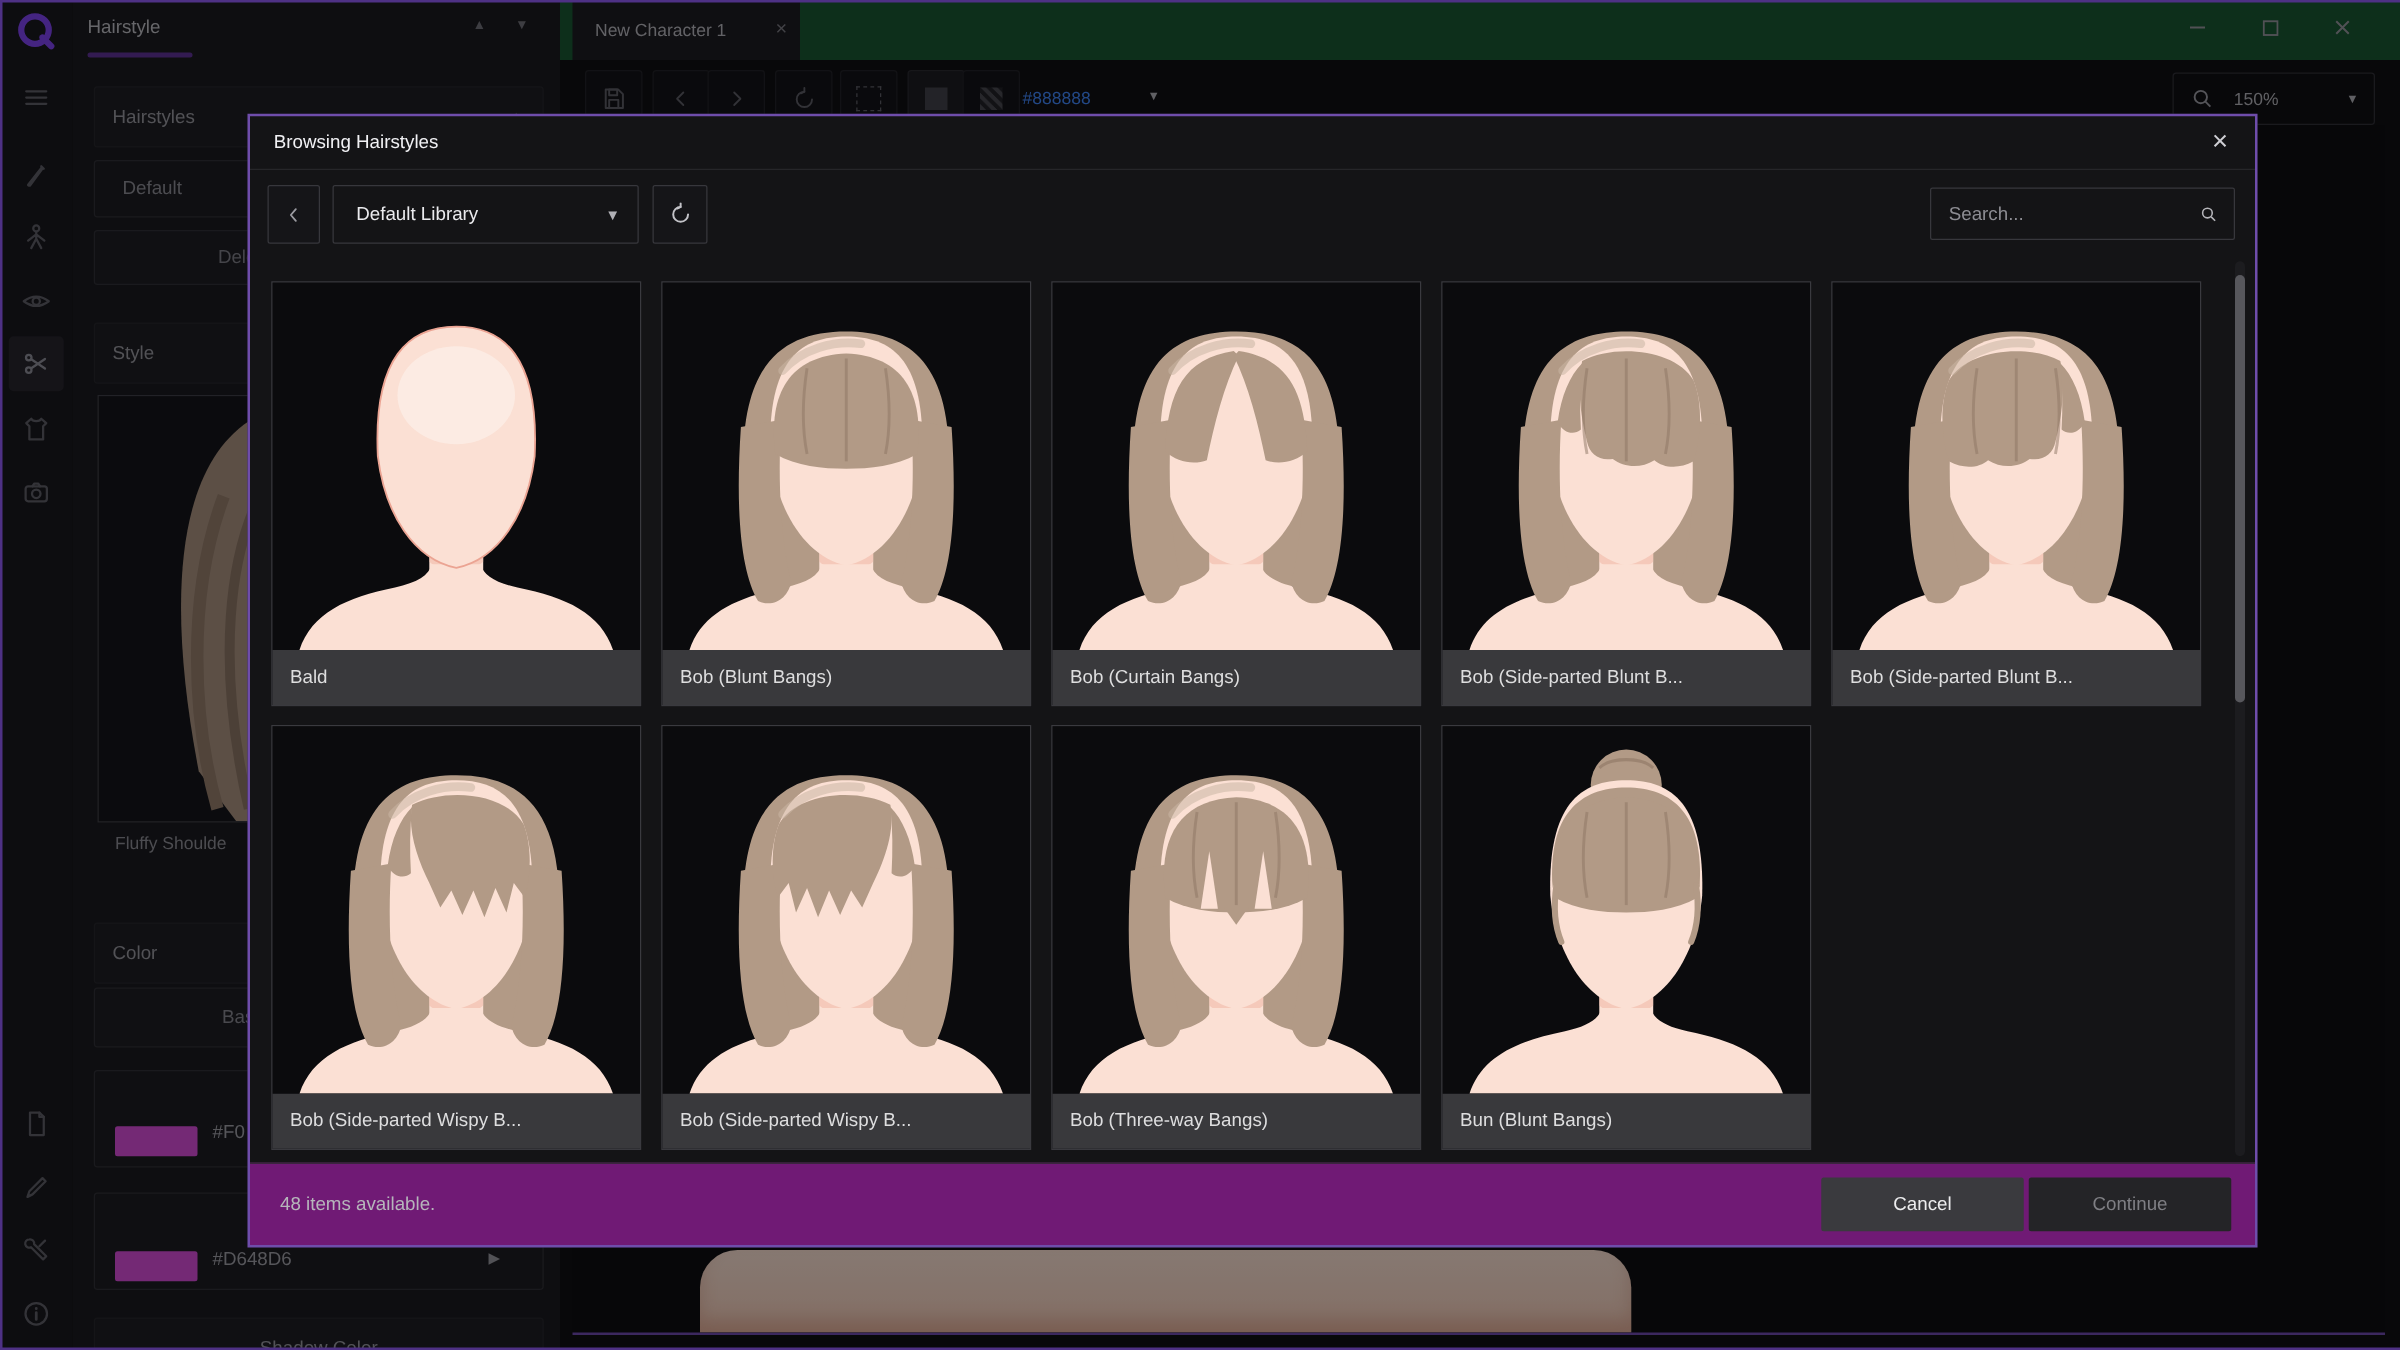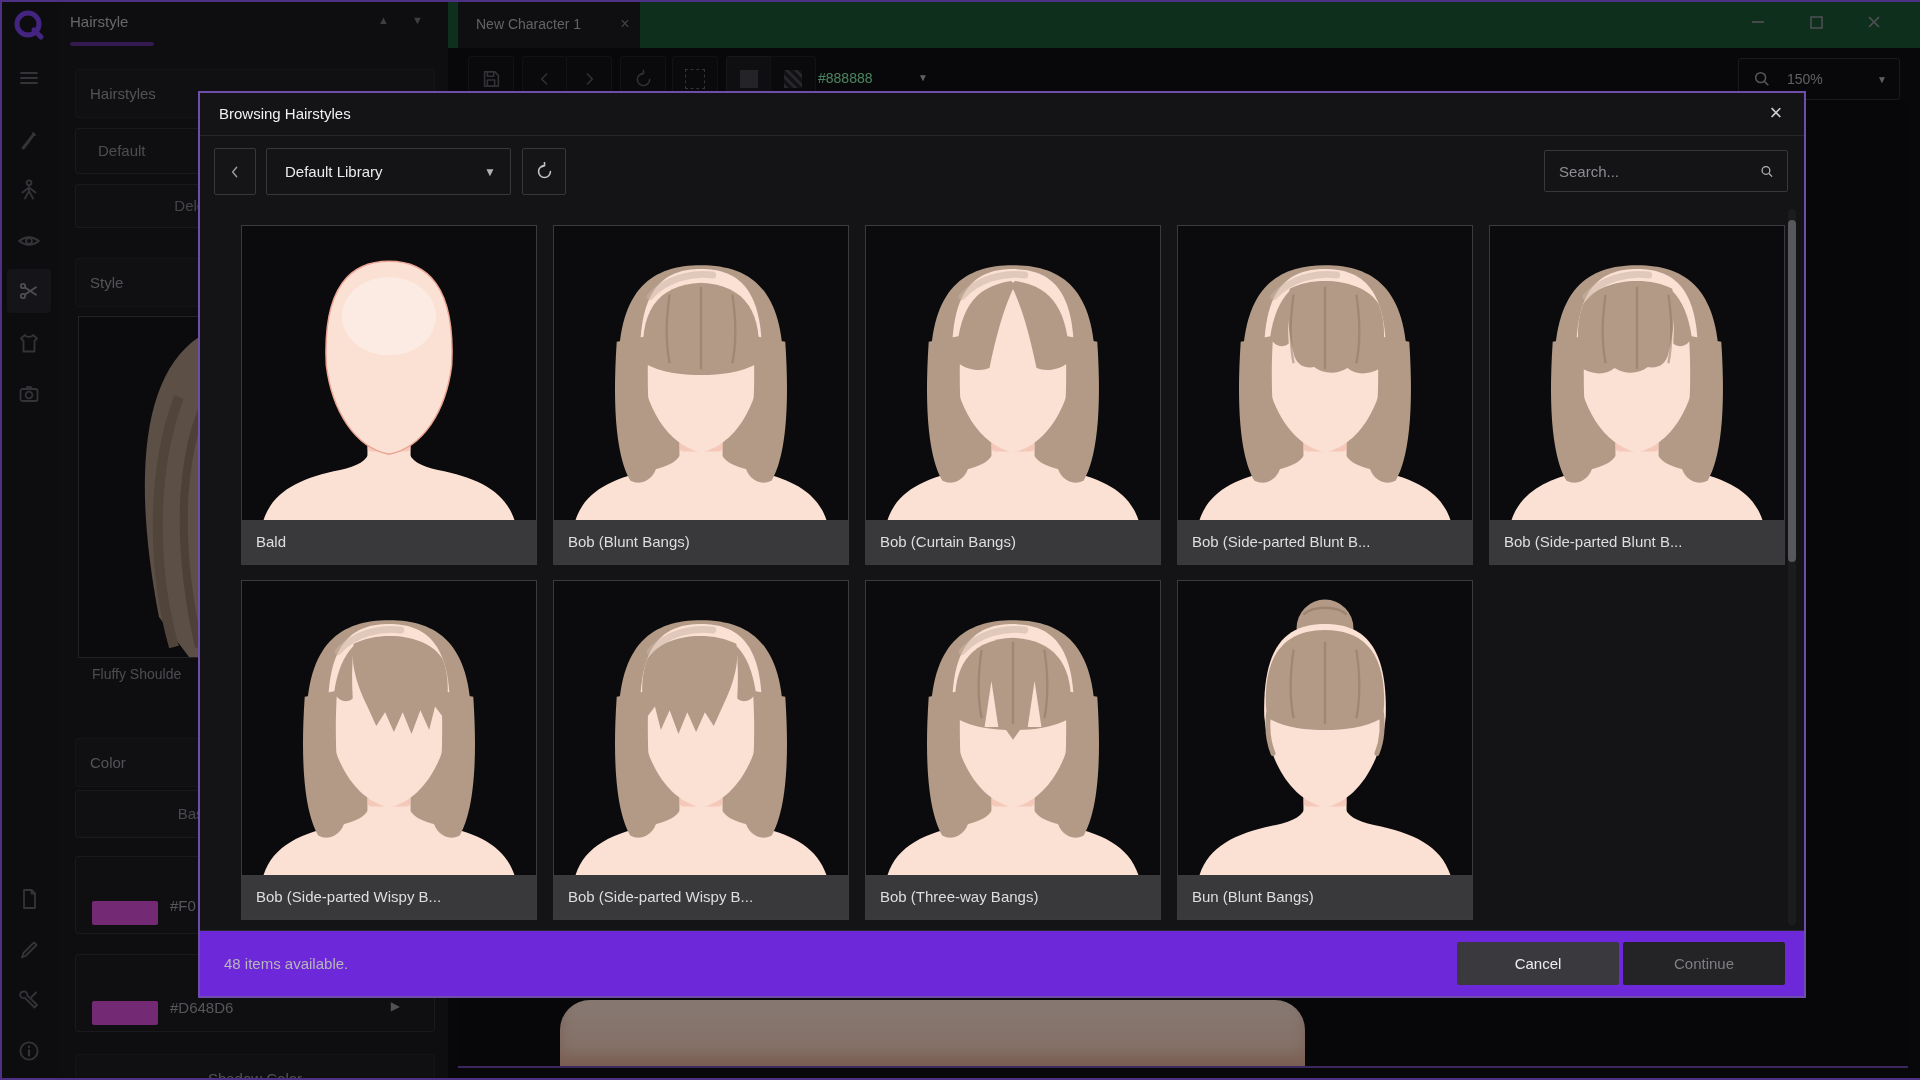--- a/index.html
+++ b/index.html
@@ -47,28 +47,28 @@
   .mbtn{position:absolute;border:1px solid #37373c;background:#151518;border-radius:2px;display:flex;align-items:center;justify-content:center;}
   .m-drop{position:absolute;left:66px;top:55px;width:243px;height:45px;border:1px solid #37373c;border-radius:2px;
           display:flex;align-items:center;font-size:15px;color:#ebebee;}
   .m-search{position:absolute;right:16px;top:57px;width:242px;height:40px;border:1px solid #37373c;border-radius:2px;
           display:flex;align-items:center;}
   .m-search input{flex:1;background:transparent;border:none;outline:none;color:#c6c6cb;font-size:15px;padding-left:14px;
           font-family:"Liberation Sans",sans-serif;}
   .m-search input::placeholder{color:#8d8d93;}
   .grid{position:absolute;left:17px;top:132px;display:grid;grid-template-columns:repeat(5,296px);grid-auto-rows:340px;
         column-gap:16px;row-gap:15px;}
-  .card{position:relative;width:296px;height:340px;background:#0c0c0e;border:1px solid #3a3a3f;box-sizing:border-box;margin-left:24px;}
+  .card{position:relative;width:296px;height:340px;background:#0c0c0e;border:1px solid #3a3a3f;box-sizing:border-box;}
   .card .thumb{position:absolute;inset:0 0 44px 0;overflow:hidden;}
   .card .thumb svg{display:block;width:100%;height:100%;}
   .card .name{position:absolute;left:0;right:0;bottom:0;height:44px;background:#39393c;color:#dededf;font-size:15px;
         line-height:44px;padding:0 14px;white-space:nowrap;overflow:hidden;box-sizing:border-box;}
   .sbar{position:absolute;right:8px;top:116px;width:8px;height:716px;background:#1c1c1f;border-radius:4px;}
   .sthumb{position:absolute;right:8px;top:127px;width:8px;height:342px;background:#57575c;border-radius:4px;}
-  .m-foot{position:absolute;left:0;right:0;bottom:0;height:65px;background:#6d28d9;border-top:1px solid #2a2a2e;}
+  .m-foot{position:absolute;left:0;right:0;bottom:0;height:65px;background:#701a75;border-top:1px solid #2a2a2e;}
   .status{position:absolute;left:24px;top:0;height:65px;line-height:65px;font-size:15px;color:#b6b6bb;}
   .btn{position:absolute;top:11px;width:162px;height:43px;border-radius:2px;font-size:15px;display:flex;align-items:center;justify-content:center;}
   .btn.cancel{right:185px;background:#3a3a3e;color:#ededef;}
   .btn.continue{right:19px;background:#242427;color:#7f7f84;}
   .border-ovl{position:absolute;inset:0;border:2px solid #4e3185;box-sizing:border-box;pointer-events:none;z-index:60;}
   .caretch{font-size:10px;color:#b0b0b5;}
 </style>
 </head>
 <body>
 
@@ -255,21 +255,21 @@
   <div class="ibtn" style="left:672px;">
     <div style="width:18px;height:18px;border:1.5px dashed #5a5a61;"></div>
   </div>
   <div class="ibtn" style="left:726px;border-color:#26262b;background:#17171b;">
     <div style="width:18px;height:18px;background:#3e3e44;"></div>
   </div>
   <div class="ibtn" style="left:770px;">
     <div style="width:18px;height:18px;background:
       linear-gradient(45deg,#45454b 25%,#1d1d21 25%,#1d1d21 50%,#45454b 50%,#45454b 75%,#1d1d21 75%);background-size:9px 9px;"></div>
   </div>
-  <div class="abs" style="left:818px;top:56px;height:44px;line-height:44px;font-size:14px;color:#86efac;">#888888</div>
+  <div class="abs" style="left:818px;top:56px;height:44px;line-height:44px;font-size:14px;color:#3b82f6;">#888888</div>
   <span class="abs caretch" style="left:918px;top:72px;">▼</span>
 
   <div class="abs" style="left:1738px;top:58px;width:160px;height:40px;border:1px solid #2c2c31;border-radius:3px;display:flex;align-items:center;">
     <svg width="18" height="18" viewBox="0 0 20 20" style="margin-left:14px;">
       <circle cx="8.5" cy="8.5" r="5.5" stroke="#9a9aa0" stroke-width="1.7" fill="none"></circle>
       <line x1="12.6" y1="12.6" x2="17" y2="17" stroke="#9a9aa0" stroke-width="1.7"></line>
     </svg>
     <span style="margin-left:16px;font-size:14px;color:#b0b0b5;">150%</span>
     <span class="caretch" style="margin-left:auto;margin-right:12px;">▼</span>
   </div>

